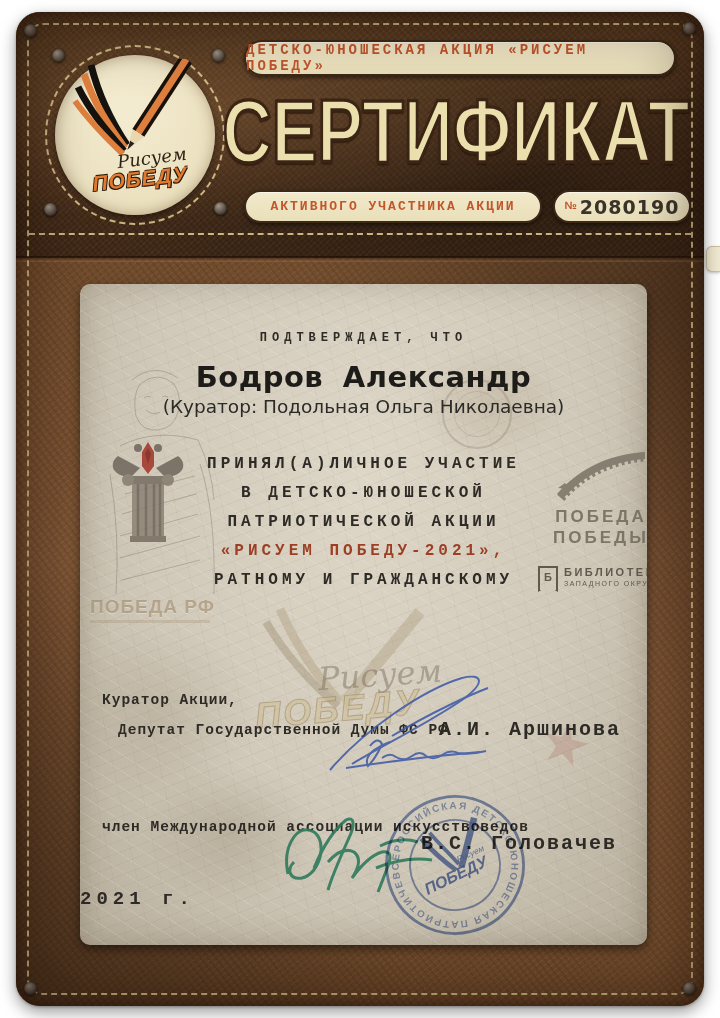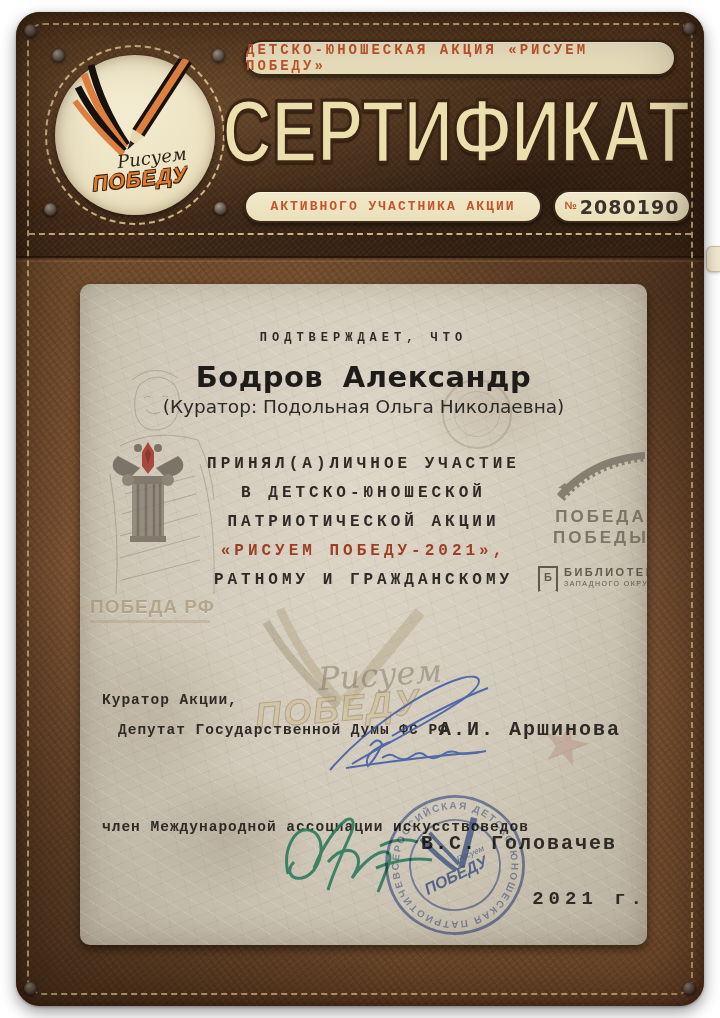--- a/index.html
+++ b/index.html
@@ -124,21 +124,21 @@
   
   .sig-role { position:absolute; left:22px; font-size:14.5px; letter-spacing:1px; }
   .r1a { top:408px; } .r2a { top:438px;margin-left:16px; }
   .r1b { top:508px; } .r2b { top:535px; }
   .sig-name { position:absolute; font-size:20px; letter-spacing:2px; }
   .name-a { top:434px; right:26px; }
   .name-b { top:548px; right:30px; }
   .sig-blue { position:absolute; left:232px; top:388px; }
   .sig-green { position:absolute; left:200px; top:518px; }
   .stamp { position:absolute; left:300px; top:506px; transform:rotate(-14deg); opacity:.9; mix-blend-mode:multiply; }
-  .date-line { position:absolute; top:604px; width:100%; text-align:right; font-size:19px; letter-spacing:5px;font-family:Liberation Mono, monospace; }
+  .date-line { position:absolute; top:604px; width:100%; text-align:left; font-size:19px; letter-spacing:5px;font-family:Liberation Mono, monospace; }
 
   .edge-tab { position:absolute; left:706px; top:246px; width:14px; height:26px; background:#efe7cf;
       border:1px solid #cdbf9d; border-right:none; border-radius:6px 0 0 6px; box-shadow:0 1px 3px rgba(0,0,0,.25); }
 </style>
 </head>
 <body>
 
 <div class="stage">
   <div class="edge-tab"></div>
 

